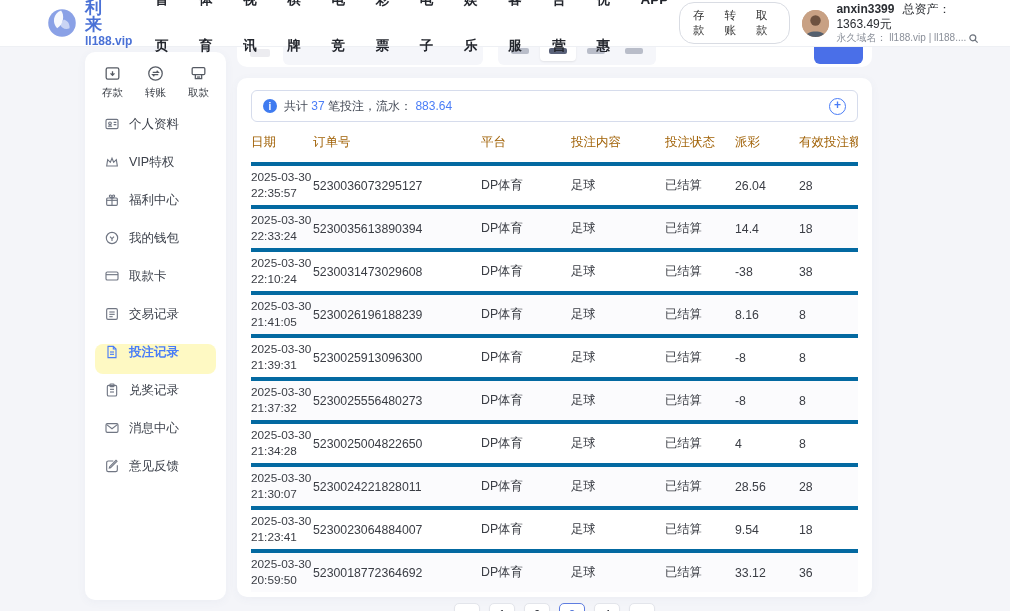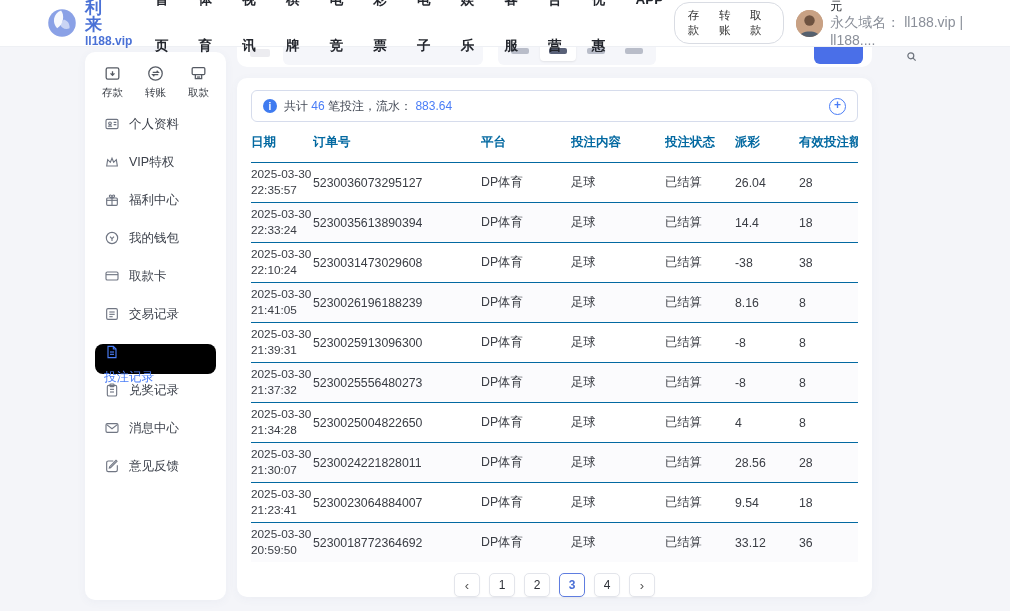--- a/index.html
+++ b/index.html
@@ -17,33 +17,33 @@
   .nav-item{padding:0 10.5px;font-size:13.5px;font-weight:600;color:#23262d;cursor:pointer;line-height:46px;}
   .nav-right{margin-left:auto;display:flex;align-items:center;margin-right:18px;gap:12px;}
   .quick-pill{display:flex;gap:11px;border:1px solid #d9dce3;border-radius:15px;
     padding:5px 13px;font-size:11.5px;color:#333;background:#fff;}
   .quick-pill span{cursor:pointer;}
   .user-box{display:flex;align-items:center;gap:7px;}
   .avatar{width:27px;height:27px;border-radius:50%;overflow:hidden;flex:0 0 auto;background:#c9a285;}
   .user-lines{display:flex;flex-direction:column;line-height:1.25;}
   .user-line1{font-size:12px;color:#2b2e33;}
   .user-line1 b{font-weight:700;margin-right:8px;}
-  .user-line2{font-size:14px;color:#8a8f99;display:flex;align-items:center;gap:2px;flex-direction:column;}
+  .user-line2{font-size:10px;color:#8a8f99;display:flex;align-items:center;gap:2px;}
 
   
   .sidebar{position:absolute;left:85px;top:52px;width:141px;height:548px;background:#fff;
     border-radius:10px;box-shadow:0 2px 10px rgba(70,90,140,.05);box-sizing:border-box;}
   .quick-actions{display:flex;justify-content:space-between;padding:12px 17px 4px;}
   .qa{display:flex;flex-direction:column;align-items:center;gap:3px;cursor:pointer;color:#555a63;}
   .qa-label{font-size:10.5px;color:#3a3e46;}
   .side-menu{padding:12px 10px 0;}
   .menu-item{display:flex;gap:9px;height:30px;padding:0 9px;margin-bottom:8px;
     border-radius:8px;font-size:12.5px;color:#3c414b;cursor:pointer;}
   .menu-item .mi-icon{color:#707683;display:flex;}
-  .menu-item.active{background:#000000;color:#4a7df7;font-weight:400;flex-direction:column;}
+  .menu-item.active{background:#fef9c3;color:#4a7df7;font-weight:700;}
   .menu-item.active .mi-icon{color:#4a7df7;}
 
   
   .filter-card{position:absolute;left:237px;top:46px;width:635px;height:21px;background:#fff;
     border-radius:0 0 10px 10px;overflow:hidden;z-index:5;}
   .filter-inner{position:relative;top:-10px;display:flex;align-items:center;height:30px;padding:0 13px;gap:0;}
   .f-label{width:20px;height:8px;background:#ececf0;border-radius:2px;margin-top:4px;}
   .f-input{width:200px;height:28px;background:#f5f6fa;border:none;border-radius:6px;margin-left:13px;}
   .f-seg{display:flex;align-items:center;margin-left:15px;background:#f5f6fa;border-radius:6px;height:28px;padding:0 4px;gap:2px;}
   .f-seg .seg{width:36px;height:20px;border-radius:4px;display:flex;align-items:center;justify-content:center;}
@@ -56,23 +56,23 @@
     border-radius:10px;box-shadow:0 2px 10px rgba(70,90,140,.05);box-sizing:border-box;padding:12px 14px;}
   .summary-bar{height:30px;border:1px solid #d6dcec;border-radius:6px;display:flex;align-items:center;
     padding:0 11px;gap:7px;font-size:12px;color:#454b57;}
   .info-badge{width:14px;height:14px;border-radius:50%;background:#3f7bf0;color:#fff;font-size:10px;
     font-weight:700;display:flex;align-items:center;justify-content:center;font-style:normal;flex:0 0 auto;}
   .sum-blue{color:#4a7df7;}
   .plus-circle{margin-left:auto;width:15px;height:15px;border:1.4px solid #4a7df7;border-radius:50%;
     color:#4a7df7;font-size:12px;line-height:13px;text-align:center;cursor:pointer;font-weight:600;}
 
   .grid-row{display:grid;grid-template-columns:62px 168px 90px 94px 70px 64px auto;align-items:center;}
-  .t-head{height:40px;font-size:12.5px;font-weight:700;color:#0369a1;}
+  .t-head{height:40px;font-size:12.5px;font-weight:400;color:#a16207;}
   .t-head > div{padding-right:6px;}
-  .t-body .t-row{min-height:39px;font-size:12.3px;color:#3a3d44;border-top:1px solid #0369a1;}
+  .t-body .t-row{min-height:39px;font-size:12.3px;color:#3a3d44;border-top:4px solid #0369a1;}
   .t-body .t-row:nth-child(even){background:#fbfbfd;}
   .cell-date{font-size:11.8px;line-height:1.3;color:#3a3d44;}
   .t-row > div, .t-head > div{overflow:hidden;white-space:nowrap;}
 
   .pagination{display:flex;justify-content:center;align-items:center;gap:9px;margin-top:11px;}
   .pg-btn{min-width:26px;height:24px;border:1px solid #e3e5eb;border-radius:5px;background:#fff;
     box-shadow:0 1px 2px rgba(0,0,0,.04);display:flex;align-items:center;justify-content:center;
     font-size:12px;color:#2e3138;cursor:pointer;box-sizing:border-box;padding:0 4px;}
   .pg-btn.pg-arrow{color:#555;font-size:13px;}
   .pg-btn.pg-active{border-color:#5f7de0;color:#4a6fd6;font-weight:700;}
@@ -303,21 +303,21 @@
       <button class="f-search"></button>
     </div>
   </div>
 
   <div class="records-card">
 
     <div class="summary-bar">
       <span class="info-badge">i</span>
       <span>
         <span>共计</span>
-        <span class="sum-blue">46</span>
+        <span class="sum-blue">37</span>
         <span>笔投注，流水：</span>
         <span class="sum-blue">883.64</span>
       </span>
       <span class="plus-circle">+</span>
     </div>
 
     <div class="grid-row t-head">
       <div>日期</div>
       <div>订单号</div>
       <div>平台</div>

